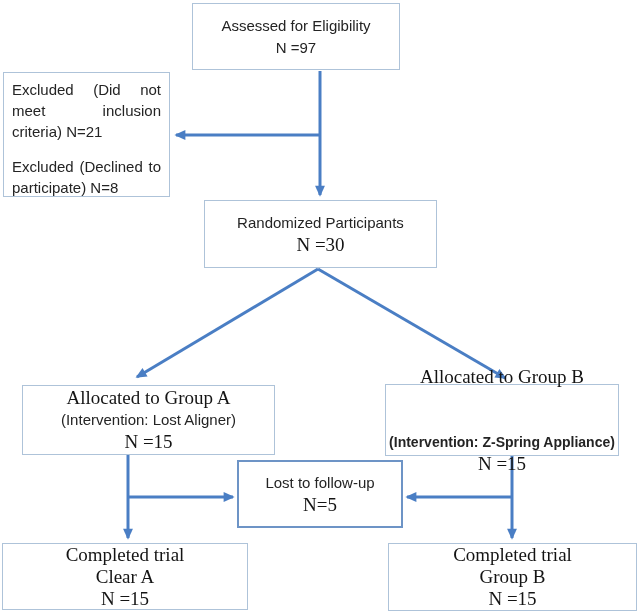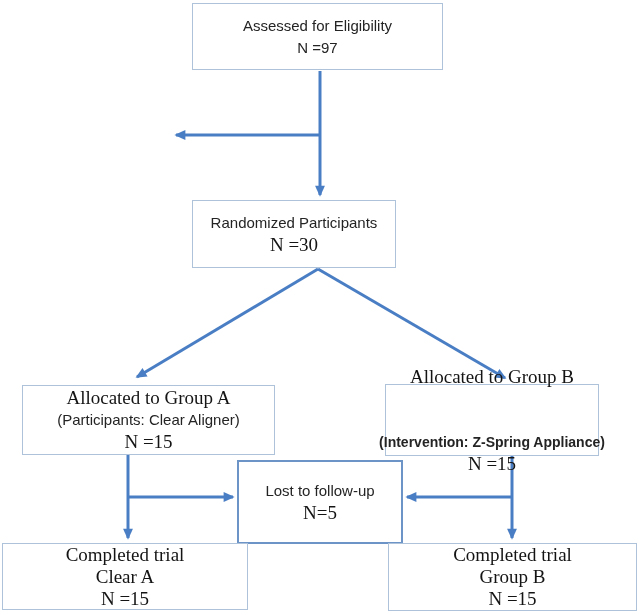--- a/index.html
+++ b/index.html
@@ -25,32 +25,32 @@
     justify-content: center;
     align-items: center;
     text-align: center;
   }
   .bl { line-height: 22px; white-space: nowrap; }
   .sans { font-family: "Liberation Sans", sans-serif; font-size: 15px; color: #242424; }
   .serif { font-family: "Liberation Serif", serif; font-size: 19px; color: #141414; }
   .bold { font-weight: bold; }
   .small { font-size: 14px; margin-top: 43px; }
 
-  #box-assessed   { left: 192px; top: 3px;   width: 251px; height: 67px; }
+  #box-assessed   { left: 192px; top: 3px;   width: 208px; height: 67px; }
   #box-excluded   {
     left: 3px; top: 72px; width: 167px; height: 125px;
     justify-content: flex-start; align-items: stretch;
     text-align: justify; padding: 6px 8px;
   }
   #box-excluded p { margin: 0; line-height: 21px; font-family: "Liberation Sans", sans-serif; font-size: 15px; color: #242424; }
   #box-excluded p + p { margin-top: 14px; }
-  #box-randomized { left: 192px; top: 200px; width: 204px; height: 68px; }
+  #box-randomized { left: 204px; top: 200px; width: 233px; height: 68px; }
   #box-group-a    { left: 2px;   top: 385px; width: 253px; height: 70px; margin-left: 20px; }
-  #box-group-b    { left: 385px; top: 384px; width: 214px; height: 72px; }
-  #box-lost       { left: 237px; top: 460px; width: 166px; height: 84px; border: 2px solid #6d94c6; }
+  #box-group-b    { left: 385px; top: 384px; width: 234px; height: 72px; }
+  #box-lost       { left: 237px; top: 460px; width: 166px; height: 68px; border: 2px solid #6d94c6; }
   #box-completed-a{ left: 2px;   top: 543px; width: 246px; height: 67px; }
   #box-completed-b{ left: 388px; top: 543px; width: 249px; height: 68px; }
 </style>
 </head>
 <body>
 
 <div class="canvas">
 
   <svg class="arrows" width="640" height="615" viewBox="0 0 640 615" xmlns="http://www.w3.org/2000/svg">
     <defs>
@@ -68,29 +68,33 @@
       <path d="M512,456 L512,538" marker-end="url(#ah)"></path>
       <path d="M512,497 L407,497" marker-end="url(#ah)"></path>
     </g>
   </svg>
 
   <div class="box" id="box-assessed">
     <div class="bl sans">Assessed for Eligibility</div>
     <div class="bl sans">N =97</div>
   </div>
 
+  <div class="box" id="box-excluded">
+    <p>Excluded (Did not meet inclusion criteria) N=21</p>
+    <p>Excluded (Declined to participate) N=8</p>
+  </div>
 
   <div class="box" id="box-randomized">
     <div class="bl sans">Randomized Participants</div>
     <div class="bl serif">N =30</div>
   </div>
 
   <div class="box" id="box-group-a">
     <div class="bl serif">Allocated to Group A</div>
-    <div class="bl sans">(Participants: Clear Aligner)</div>
+    <div class="bl sans">(Intervention: Lost Aligner)</div>
     <div class="bl serif">N =15</div>
   </div>
 
   <div class="box" id="box-group-b">
     <div class="bl serif">Allocated to Group B</div>
     <div class="bl sans bold small">(Intervention: Z-Spring Appliance)</div>
     <div class="bl serif">N =15</div>
   </div>
 
   <div class="box" id="box-lost">

